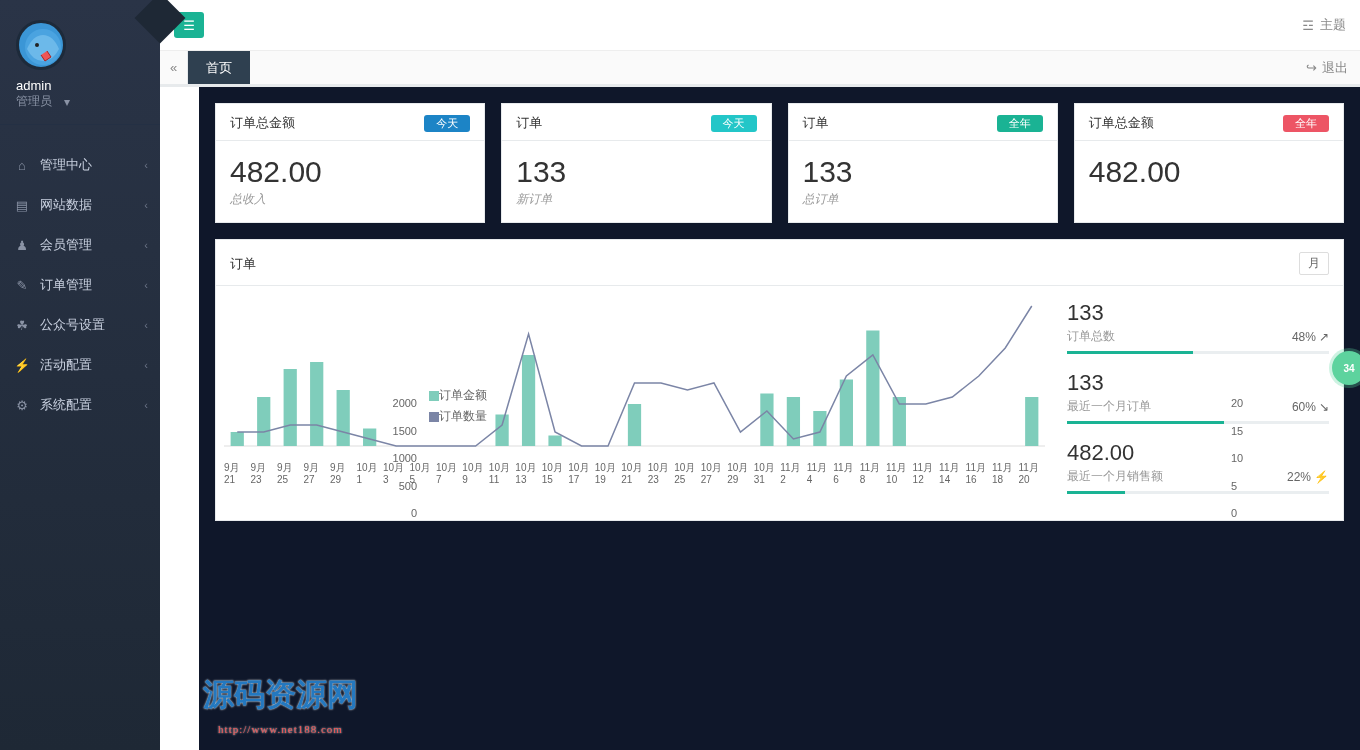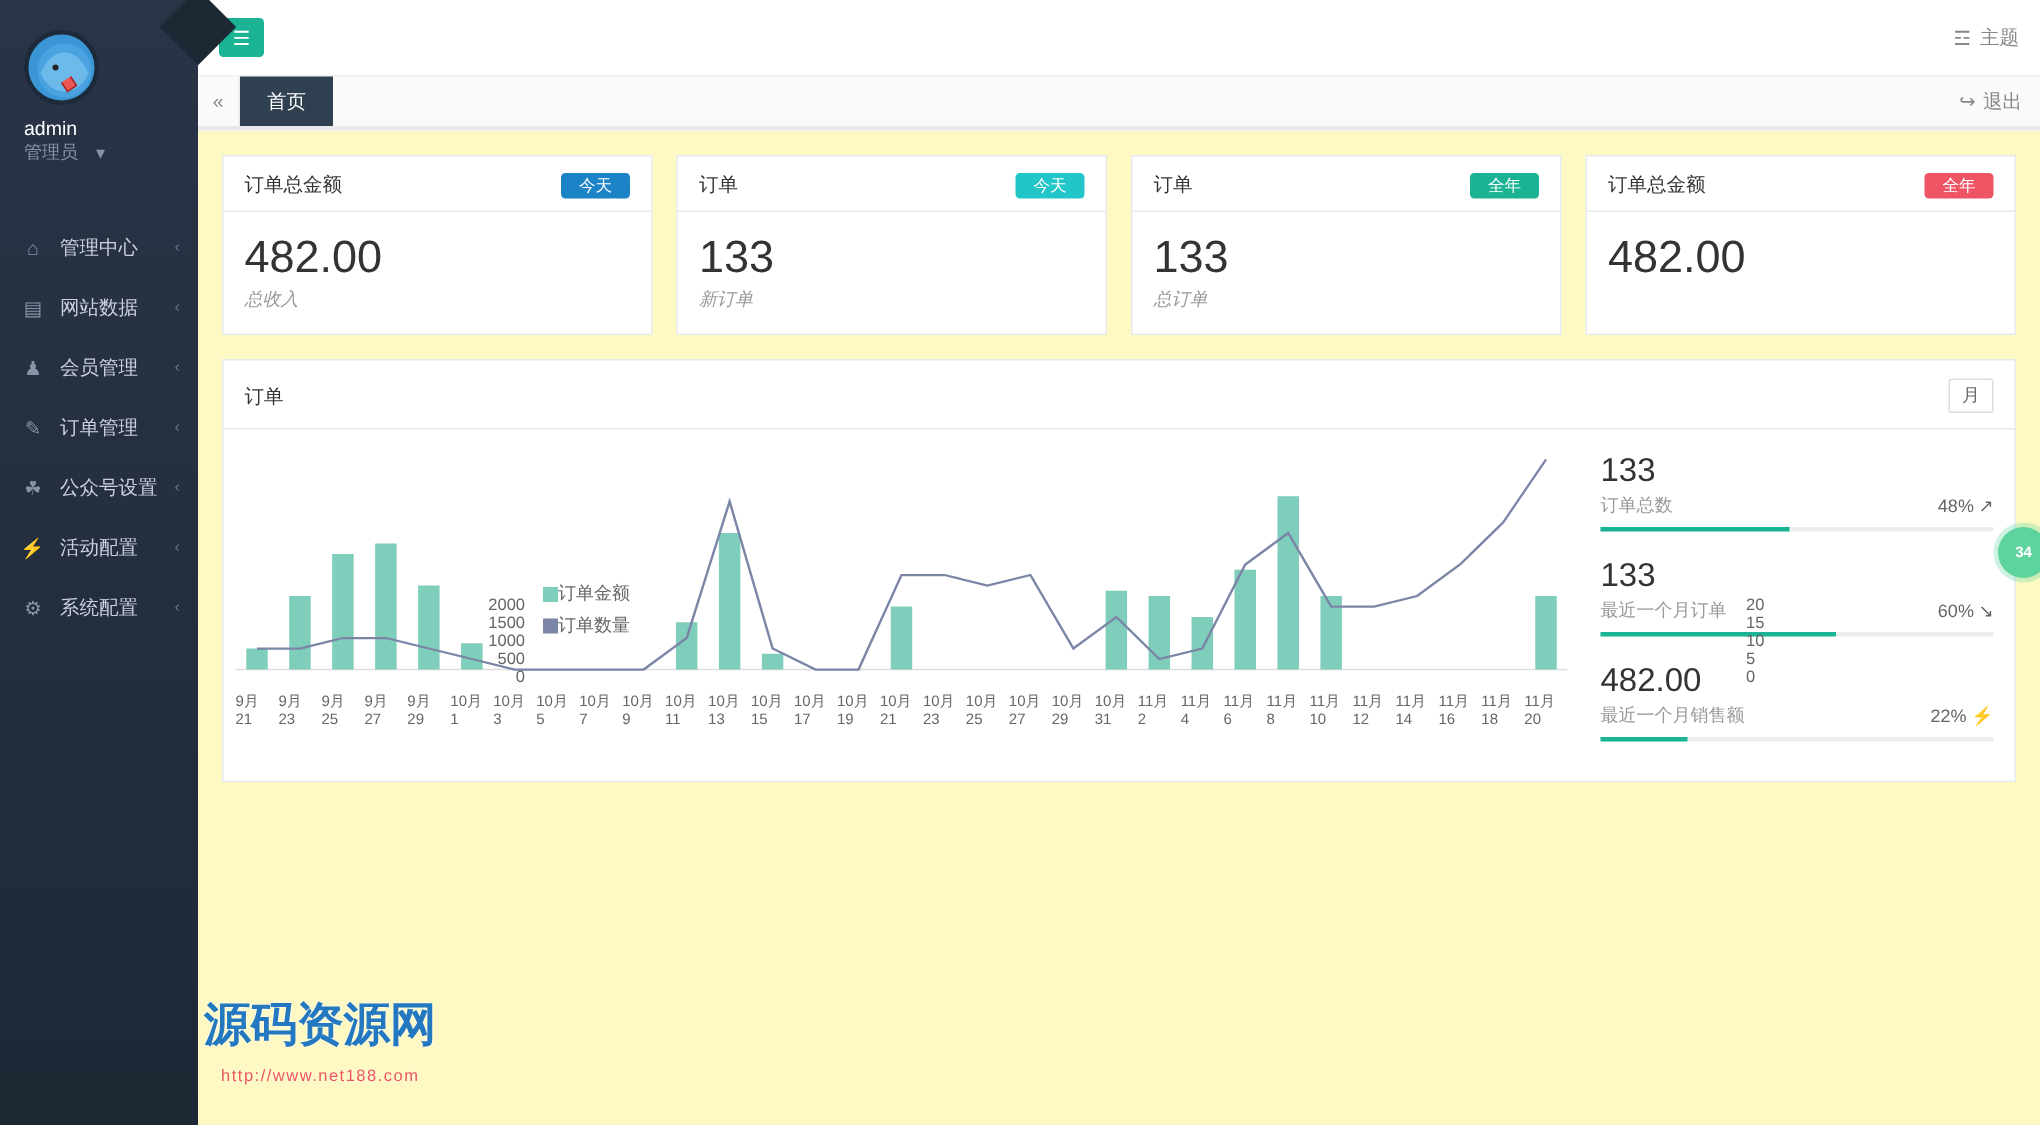--- a/index.html
+++ b/index.html
@@ -1,68 +1,68 @@
 <!DOCTYPE html>
 <html><head>
 <meta charset="utf-8">
 <style>
 * { box-sizing: border-box; margin: 0; padding: 0; }
 body { font-family: "Microsoft YaHei", Arial, sans-serif; font-size: 13px; color: #333; background: #fff; }
 .layout { display: flex; width: 1360px; height: 750px; overflow: hidden; }
-.sidebar { width: 132px; background: linear-gradient(180deg,#2a3447 0%,#1e2835 100%); color: #c9d1e0; flex-shrink: 0; position: relative; }
+.sidebar { width: 160px; background: linear-gradient(180deg,#2a3447 0%,#1e2835 100%); color: #c9d1e0; flex-shrink: 0; position: relative; }
 .sidebar-user { padding: 20px 0 14px 16px; border-bottom: 1px solid #243044; position: relative; }
 .sidebar-user::after{content:"";position:absolute;top:0;right:-18px;width:36px;height:36px;background:#1e2835;transform:rotate(45deg);}
 .avatar { width: 50px; height: 50px; border-radius: 50%; border:3px solid #1d2a3a; background:#3b96d6; position:relative; overflow:hidden; }
 .avatar svg{position:absolute;top:4px;left:4px;width:40px;height:40px}
 .user-name { color:#fff; margin-top:8px; font-size:13px;}
 .user-role { color:#8a93a5; font-size:12px; display:flex; align-items:center; gap:12px;}
 .nav { list-style:none; margin-top:20px;}
 .nav li { display:flex; align-items:center; padding:11px 14px; font-size:13px; color:#c9d1e0; cursor:pointer; position:relative;}
 .nav li .ico { width:16px; display:inline-flex; justify-content:center; margin-right:10px; color:#8a93a5;}
 .nav li .chev { position:absolute; right:12px; color:#6b7487; font-size:11px;}
 .main { flex:1; display:flex; flex-direction:column; background:#fff; min-width:0;}
 .topbar { height:51px; display:flex; align-items:center; padding:0 14px; border-bottom:1px solid #eee;}
 .hamburger { width:30px; height:26px; border-radius:3px; background:#1ab394; color:#fff; display:flex; align-items:center; justify-content:center; cursor:pointer;}
 .topbar-right{ margin-left:auto; color:#888; display:flex; align-items:center; gap:6px; font-size:13px;}
 .tabbar { height:36px; background:#fafafa; border-bottom:3px solid #e7eaec; display:flex; align-items:stretch;}
 .tabbar .tab-prev{ width:28px; display:flex; align-items:center; justify-content:center; color:#888; border-right:1px solid #e7eaec; cursor:pointer;}
 .tabbar .tab-home{ padding:0 18px; display:flex; align-items:center; background:#2f4050; color:#fff; font-size:13px;}
 .tabbar .tab-exit{ margin-left:auto; padding:0 12px; display:flex; align-items:center; gap:5px; color:#888; cursor:pointer;}
-.content { flex:1; overflow:auto; background:#fef9c3; padding:16px; position:relative;}
+.content { flex:1; overflow:auto; background:#0f172a; padding:16px; position:relative;margin-left:39px;}
 .cards { display:flex; gap:16px; margin-bottom:16px;}
 .card { flex:1; background:#fff; border:1px solid #e7eaec;}
 .card-head { padding:10px 14px 8px; border-bottom:1px solid #e7eaec; display:flex; align-items:center;}
 .card-head span:first-child{ font-weight:400;}
 .badge { margin-left:auto; color:#fff; font-size:11px; border-radius:3px; padding:1px 12px;}
 .b-blue{background:#1c84c6}.b-teal{background:#23c6c8}.b-green{background:#1ab394}.b-red{background:#ed5565}
 .card-body{ padding:14px;}
 .card-num{ font-size:30px; color:#333;}
 .card-sub{ font-size:12px; color:#999; margin-top:2px;font-style:italic;}
 .panel { background:#fff; border:1px solid #e7eaec;}
 .panel-head{ padding:12px 14px 10px; border-bottom:1px solid #e7eaec; display:flex; align-items:center;}
 .panel-head .pill{ margin-left:auto; border:1px solid #ddd; padding:2px 8px; font-size:12px; color:#666; border-radius:2px; cursor:pointer;}
 .panel-body{ display:flex;}
 .chart-wrap{ flex:1; padding:10px 8px 6px; min-width:0;}
 .chart-legend{ position:absolute; left:230px; top:300px; font-size:12px; color:#666; display:flex; flex-direction:column; gap:4px;}
 .chart-legend .row{display:flex;align-items:center;gap:0}
 .chart-legend .sw{width:10px;height:10px}
-.y-axis{position:absolute; left:188px; top:310px; display:flex; flex-direction:column; justify-content:flex-start; height:122px; font-size:11px; color:#666; align-items:flex-end; width:30px;}
+.y-axis{position:absolute; left:188px; top:310px; display:flex; flex-direction:column; justify-content:space-between; height:122px; font-size:11px; color:#666; align-items:flex-end; width:30px;}
 .y-axis-r{left:1032px; align-items:flex-start; width:20px;}
 svg.chart{width:100%; height:160px}
 .x-axis{display:flex; font-size:10px; color:#666; text-align:left;}
 .x-axis div{flex:1; line-height:12px; padding-top:3px;}
 .stats{ width:290px; padding:14px 14px 10px;}
 .stat{ margin-bottom:16px;}
 .stat .sn{ font-size:22px; color:#333;}
 .stat .sl{ font-size:12px; color:#999; margin-top:2px; display:flex;text-align:right;}
 .stat .sl .pct{margin-left:auto; color:#666; display:flex; align-items:center; gap:3px;}
 .bar{ height:3px; background:#eaeef0; margin-top:6px; position:relative;}
 .bar .fill{position:absolute;left:0;top:0;height:100%;background:#1ab394}
 .floating-badge{ position:absolute; right:-6px; top:264px; width:34px; height:34px; border-radius:50%; background:#5dd39e; color:#fff; font-size:10px; display:flex; align-items:center; justify-content:center; font-weight:bold; box-shadow:0 0 0 3px rgba(93,211,158,.3);}
-.watermark{ position:absolute; left:4px; bottom:16px; font-size:31px; font-weight:800; color:#2478bf; font-family:Liberation Sans, sans-serif; text-shadow:0 0 2px #fff; line-height:34px;}
+.watermark{ position:absolute; left:4px; bottom:4px; font-size:31px; font-weight:800; color:#2478bf; font-family:Liberation Serif, serif; text-shadow:0 0 2px #fff; line-height:34px;}
 .watermark small{ display:block; font-size:11px; color:#e55; font-weight:normal; text-align:center; letter-spacing:1px;}
 </style>
 </head>
 <body>
 
 <div class="layout">
   <aside class="sidebar">
     <div class="sidebar-user">
       <div class="avatar">
         <svg viewBox="0 0 40 40">

